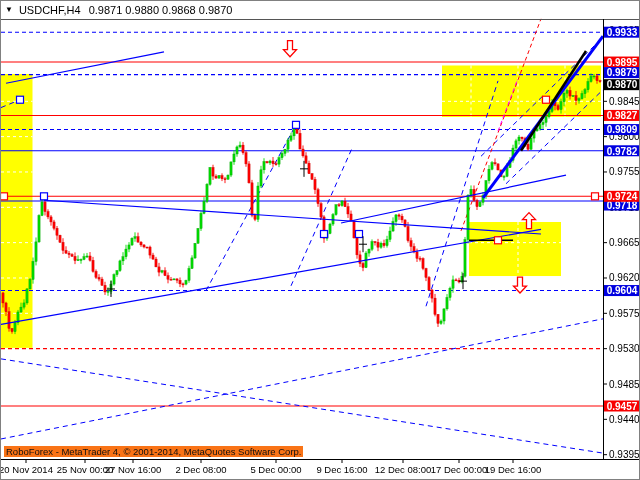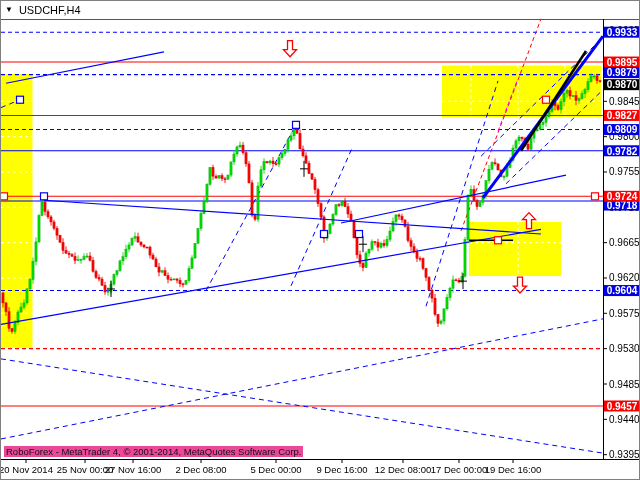--- a/index.html
+++ b/index.html
@@ -3,21 +3,21 @@
 <meta charset="utf-8">
 <style>
   html,body{margin:0;padding:0;background:#d4d0c8;}
   .win{width:640px;height:480px;position:relative;background:#fff;border:1px solid #808080;
        box-sizing:border-box;overflow:hidden;font-family:"Liberation Sans",sans-serif;}
   #chart{position:absolute;left:0;top:0;}
   .title{position:absolute;left:4px;top:3px;font-size:11px;color:#000;white-space:nowrap;
          display:flex;align-items:center;gap:6px;}
   .title .dd{font-size:8px;line-height:1;}
   .title .quotes{margin-left:2px;}
-  .copyright{position:absolute;left:3px;top:445px;font-size:9.5px;color:#111;background:#ec4899;
+  .copyright{position:absolute;left:3px;top:445px;font-size:9.5px;color:#111;background:#f97316;
              padding:0 2px;white-space:nowrap;}
 </style>
 </head>
 <body>
 
 <div class="win">
   <svg id="chart" width="640" height="480">
       <g>
         <rect x="0" y="72.9705514902731" width="31.5" height="273.91040514010353" fill="#ffff00"></rect>
         <line x1="0" y1="100.29876851686541" x2="31.5" y2="100.29876851686541" stroke="#ffffff" stroke-width="1" stroke-dasharray="3 3"></line>
@@ -568,15 +568,16 @@
         <text x="402" y="472" font-size="9.5" fill="#000000" text-anchor="middle">12 Dec 08:00</text>
         <line x1="458" y1="459" x2="458" y2="462" stroke="#000000" stroke-width="1"></line>
         <text x="458" y="472" font-size="9.5" fill="#000000" text-anchor="middle">17 Dec 00:00</text>
         <line x1="512" y1="459" x2="512" y2="462" stroke="#000000" stroke-width="1"></line>
         <text x="512" y="472" font-size="9.5" fill="#000000" text-anchor="middle">19 Dec 16:00</text>
       </g>
     </svg>
   <div class="title">
     <span class="dd">▼</span>
       <span>USDCHF,H4</span>
+      <span class="quotes">0.9871 0.9880 0.9868 0.9870</span>
   </div>
   <div class="copyright">RoboForex - MetaTrader 4, © 2001-2014, MetaQuotes Software Corp.</div>
 </div>
 
 </body></html>

